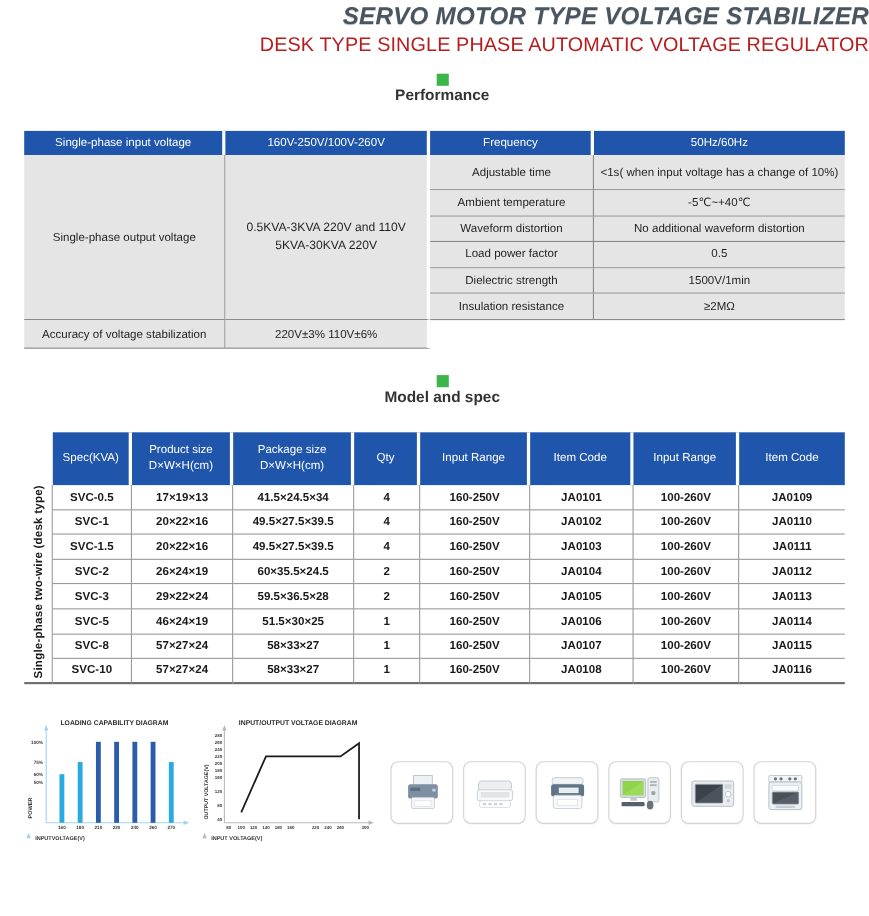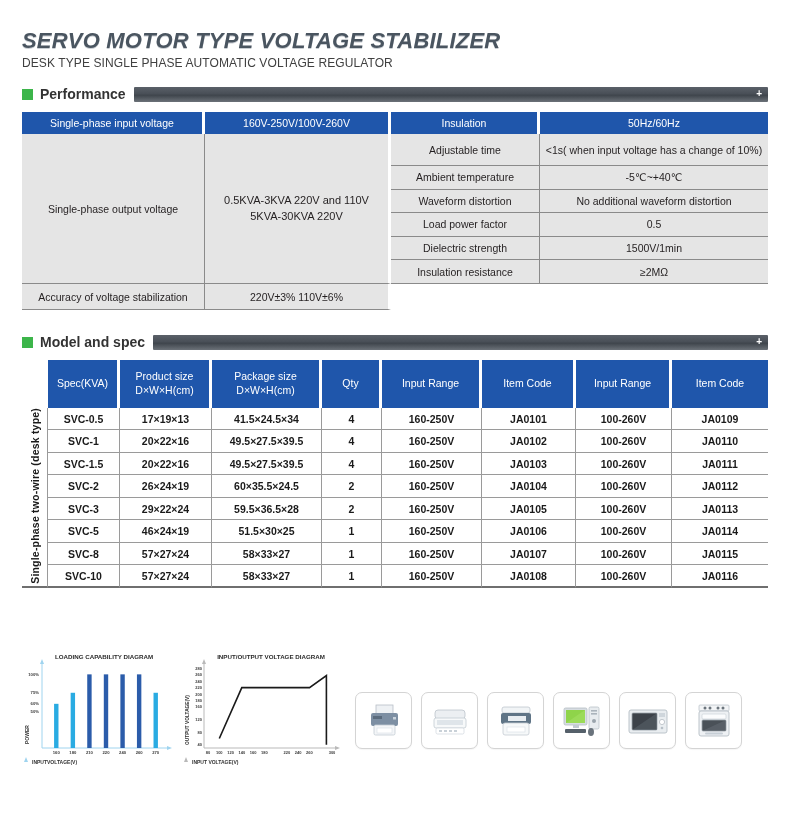--- a/index.html
+++ b/index.html
@@ -7,35 +7,35 @@
   body {
     width:790px; height:833px;
     background:#ffffff;
     font-family:"Liberation Sans","DejaVu Sans",sans-serif;
     color:#231f20;
     position:relative;
     overflow:hidden;
   }
 
   
-  .header { padding:28px 0 0 22px; }
+  .header { padding:2px 0 0 22px;text-align:right; }
   .title-main {
     font-size:22px; font-weight:bold; font-style:italic;
     letter-spacing:.2px; color:#4a5560; margin:0 0 2px 0;
     text-shadow:0 1px 0 #c9ced3;
   }
   .title-sub {
-    font-size:12px; color:#404040; margin:0 0 3px 0;
+    font-size:18px; color:#b91c1c; margin:0 0 3px 0;
     letter-spacing:.1px;
   }
   .title-cn { font-size:15px; color:#3a3a3a; margin:0; }
   .title-cn .svc { color:#29abe2; font-size:16px; font-weight:bold; letter-spacing:.5px; }
 
   
-  .section { margin:16px 0 0 22px; display:flex; align-items:center; }
+  .section { margin:16px 0 0 22px; display:flex; align-items:center;flex-direction:column; }
   .section .sq {
     width:11px; height:11px; background:#3cb54a; margin-right:7px; flex:0 0 auto;
   }
   .section .lbl {
     font-size:14px; font-weight:bold; color:#333; white-space:nowrap;
     margin-right:8px;
   }
   .section .bar {
     flex:1 1 auto; height:15px; margin-right:22px;
     background:linear-gradient(to bottom,#5a6068 0%,#494f57 45%,#3f454c 55%,#6b7178 100%);
@@ -127,21 +127,21 @@
   <colgroup>
     <col style="width:183px">
         <col style="width:186px">
         <col style="width:149px">
         <col style="width:228px">
   </colgroup>
   <tbody>
     <tr>
       <td class="hd">Single-phase input voltage</td>
       <td class="hd">160V-250V/100V-260V</td>
-      <td class="hd">Insulation</td>
+      <td class="hd">Frequency</td>
       <td class="hd last">50Hz/60Hz</td>
     </tr>
     <tr>
       <td class="cell vline tall" rowspan="6">Single-phase output voltage</td>
       <td class="cell sep tall bigcell" rowspan="6">
         <span>0.5KVA-3KVA 220V and 110V</span><br>
         <span>5KVA-30KVA 220V</span>
       </td>
       <td class="cell vline" style="height:32px">Adjustable time</td>
       <td class="cell" style="height:32px">&lt;1s( when input voltage has a change of 10%)</td>

